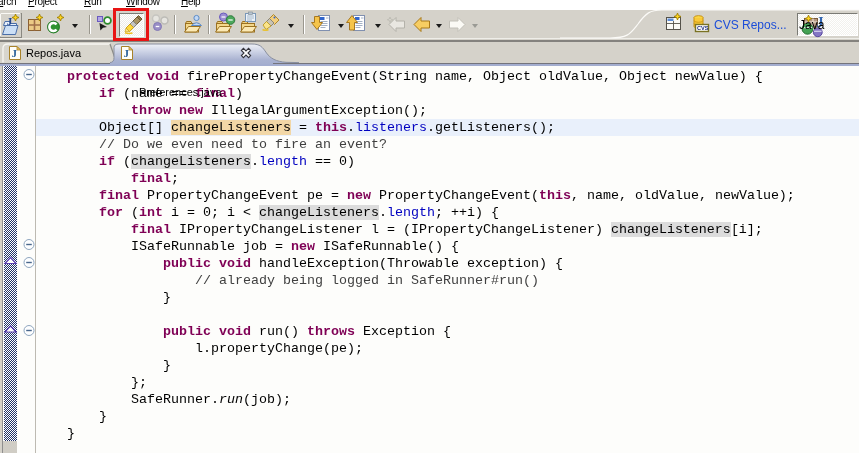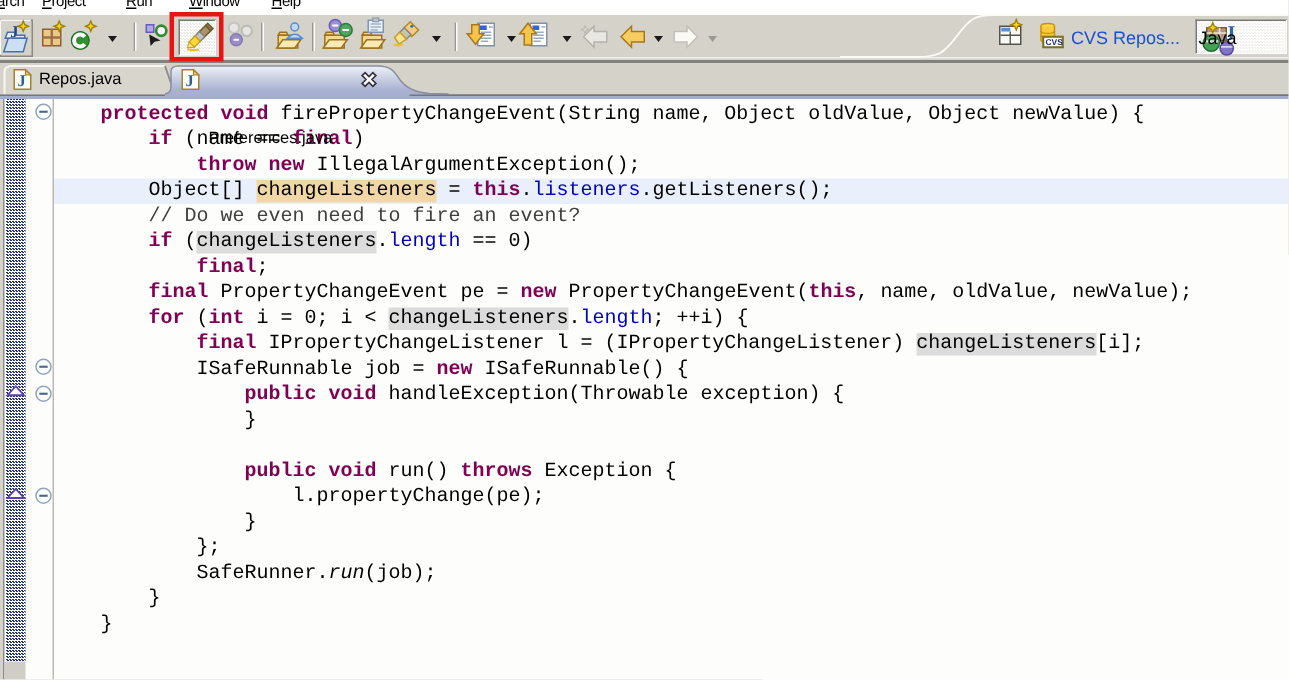--- a/index.html
+++ b/index.html
@@ -64,20 +64,21 @@
             <span class="k">throw</span> <span class="k">new</span> IllegalArgumentException();
         Object[] <span class="wo">changeListeners</span> = <span class="k">this</span>.<span class="f">listeners</span>.getListeners();
         <span class="c">// Do we even need to fire an event?</span>
         <span class="k">if</span> (<span class="ro">changeListeners</span>.<span class="f">length</span> == 0)
             <span class="k">final</span>;
         <span class="k">final</span> PropertyChangeEvent pe = <span class="k">new</span> PropertyChangeEvent(<span class="k">this</span>, name, oldValue, newValue);
         <span class="k">for</span> (<span class="k">int</span> i = 0; i &lt; <span class="ro">changeListeners</span>.<span class="f">length</span>; ++i) {
             <span class="k">final</span> IPropertyChangeListener l = (IPropertyChangeListener) <span class="ro">changeListeners</span>[i];
             ISafeRunnable job = <span class="k">new</span> ISafeRunnable() {
                 <span class="k">public</span> <span class="k">void</span> handleException(Throwable exception) {
+                    <span class="c">// already being logged in SafeRunner#run()</span>
                 }
 
                 <span class="k">public</span> <span class="k">void</span> run() <span class="k">throws</span> Exception {
                     l.propertyChange(pe);
                 }
             };
             SafeRunner.<span class="it">run</span>(job);
         }
     }</pre>
 

